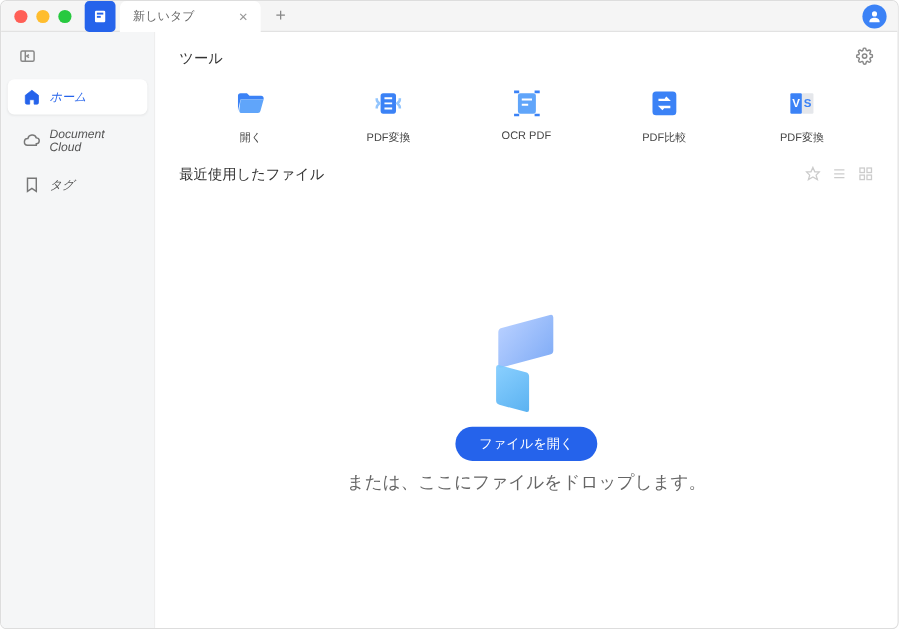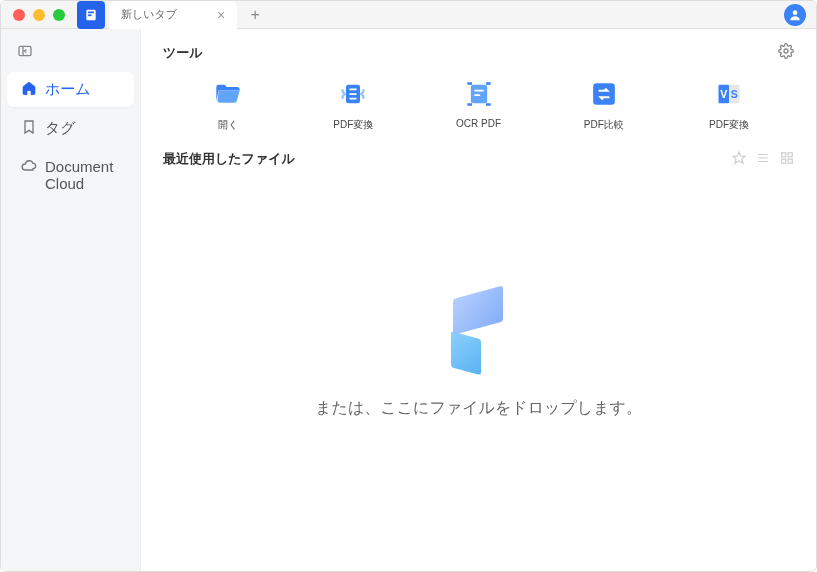--- a/index.html
+++ b/index.html
@@ -11,26 +11,26 @@
 .light.yellow { background: #ffbd2e; }
 .light.green { background: #27c93f; }
 .app-logo { width: 28px; height: 28px; background: #2563eb; display: flex; align-items: center; justify-content: center; margin-left: 12px; color: #fff; border-radius: 4px; }
 .tab { height: 28px; background: #fff; display: flex; align-items: center; padding: 4px 12px; margin-left: 4px; border-top-left-radius: 6px; border-top-right-radius: 6px; gap: 40px; font-size: 11px; color: #666; }
 .tab-close { color: #999; cursor: pointer; font-size: 14px; line-height: 1; }
 .new-tab-btn { margin-left: 8px; color: #888; font-size: 16px; cursor: pointer; width: 20px; text-align: center; }
 .avatar { position: absolute; right: 10px; width: 22px; height: 22px; border-radius: 50%; background: #3b82f6; display: flex; align-items: center; justify-content: center; color: #fff; cursor: pointer; }
 .body-area { display: flex; height: calc(100% - 28px); }
 .sidebar { width: 140px; background: #f5f6f7; border-right: 1px solid #eee; padding-top: 8px; }
 .sidebar-top { padding: 6px 16px; color: #666; }
-.sidebar-item { display: flex; align-items: flex-start; gap: 8px; padding: 8px 14px; margin: 4px 6px; border-radius: 6px; cursor: pointer; font-size: 15px; color: #555; }
+.sidebar-item { display: flex; align-items: center; gap: 8px; padding: 8px 14px; margin: 4px 6px; border-radius: 6px; cursor: pointer; font-size: 11px; color: #555; font-style: italic; }
 .sidebar-item.active { background: #fff; color: #2563eb; box-shadow: 0 1px 2px rgba(0,0,0,0.05); }
 .sidebar-item.active .icon svg { stroke: #2563eb; fill: #2563eb; }
 .main { flex: 1; padding: 14px 22px; overflow: auto; position: relative; }
 .section-head { display: flex; align-items: center; justify-content: space-between; margin-bottom: 12px; }
-.section-title { font-size: 13px; font-weight: 700; }
+.section-title { font-size: 13px; font-weight: 400; }
 .settings-icon { color: #888; cursor: pointer; }
 .tools-row { display: flex; justify-content: space-between; padding: 6px 30px 18px 30px; }
 .tool { display: flex; flex-direction: column; align-items: center; gap: 10px; cursor: pointer; width: 70px; }
 .tool-icon { width: 28px; height: 28px; display: flex; align-items: center; justify-content: center; }
 .tool-label { font-size: 10px; color: #444; text-align: center; }
 .recent-head { display: flex; align-items: center; justify-content: space-between; margin-top: 0; }
 .recent-icons { display: flex; gap: 10px; color: #bbb; }
 .empty-state { display: flex; flex-direction: column; align-items: center; margin-top: 120px; }
 .illus { width: 80px; height: 80px; position: relative; margin-bottom: 20px; }
 .illus .back { position: absolute; width: 50px; height: 36px; background: linear-gradient(135deg, #a9c6ff, #6ea0f5); transform: skewY(-15deg) translate(14px, 8px); border-radius: 3px; opacity: 0.85; }
@@ -81,32 +81,32 @@
       <span class="icon">
         <svg width="16" height="16" viewBox="0 0 24 24" fill="#2563eb">
             <path d="M3 10l9-7 9 7v10a2 2 0 01-2 2h-4v-6h-6v6H5a2 2 0 01-2-2V10z"></path>
           </svg>
       </span>
       <span>ホーム</span>
     </div>
     <div class="sidebar-item">
       <span class="icon">
         <svg width="16" height="16" viewBox="0 0 24 24" fill="none" stroke="#777" stroke-width="2">
-            <path d="M6 3h12v18l-6-4-6 4V3z"></path>
+            <path d="M18 16a4 4 0 000-8 6 6 0 00-11.5 1A4.5 4.5 0 006 18h12z"></path>
           </svg>
       </span>
-      <span>タグ</span>
+      <span>Document Cloud</span>
     </div>
     <div class="sidebar-item">
       <span class="icon">
         <svg width="16" height="16" viewBox="0 0 24 24" fill="none" stroke="#777" stroke-width="2">
-            <path d="M18 16a4 4 0 000-8 6 6 0 00-11.5 1A4.5 4.5 0 006 18h12z"></path>
+            <path d="M6 3h12v18l-6-4-6 4V3z"></path>
           </svg>
       </span>
-      <span>Document Cloud</span>
+      <span>タグ</span>
     </div>
   </div>
 
   <div class="main">
     <div class="section-head">
       <div class="section-title">ツール</div>
       <div class="settings-icon">
         <svg width="16" height="16" viewBox="0 0 24 24" fill="none" stroke="#888" stroke-width="2">
             <circle cx="12" cy="12" r="3"></circle>
             <path d="M19.4 15a1.65 1.65 0 00.33 1.82l.06.06a2 2 0 11-2.83 2.83l-.06-.06a1.65 1.65 0 00-1.82-.33 1.65 1.65 0 00-1 1.51V21a2 2 0 01-4 0v-.09a1.65 1.65 0 00-1-1.51 1.65 1.65 0 00-1.82.33l-.06.06a2 2 0 11-2.83-2.83l.06-.06a1.65 1.65 0 00.33-1.82 1.65 1.65 0 00-1.51-1H3a2 2 0 010-4h.09a1.65 1.65 0 001.51-1 1.65 1.65 0 00-.33-1.82l-.06-.06a2 2 0 112.83-2.83l.06.06a1.65 1.65 0 001.82.33h0a1.65 1.65 0 001-1.51V3a2 2 0 014 0v.09a1.65 1.65 0 001 1.51 1.65 1.65 0 001.82-.33l.06-.06a2 2 0 112.83 2.83l-.06.06a1.65 1.65 0 00-.33 1.82v0a1.65 1.65 0 001.51 1H21a2 2 0 010 4h-.09a1.65 1.65 0 00-1.51 1z"></path>
@@ -185,16 +185,17 @@
               <rect x="14" y="14" width="7" height="7"></rect>
             </svg></span>
       </div>
     </div>
 
     <div class="empty-state">
       <div class="illus">
         <div class="back"></div>
         <div class="front"></div>
       </div>
+      <button class="open-btn">ファイルを開く</button>
       <div class="drop-hint">または、ここにファイルをドロップします。</div>
     </div>
   </div>
 </div>
 
 </body></html>

